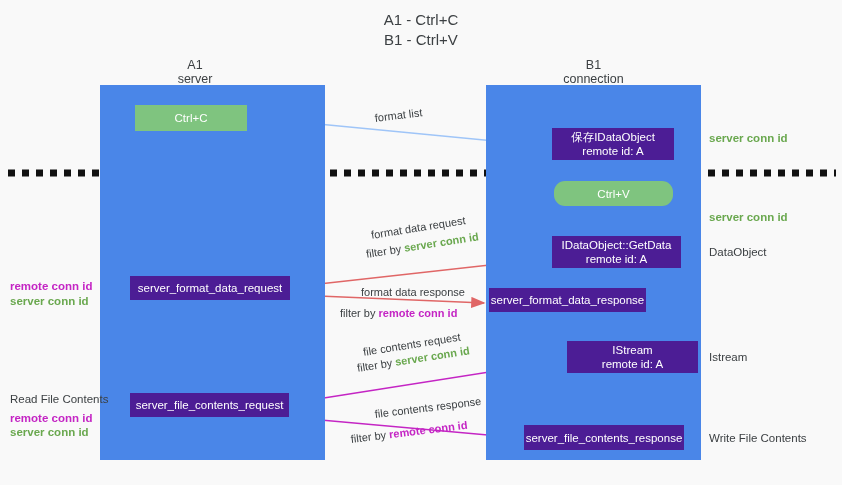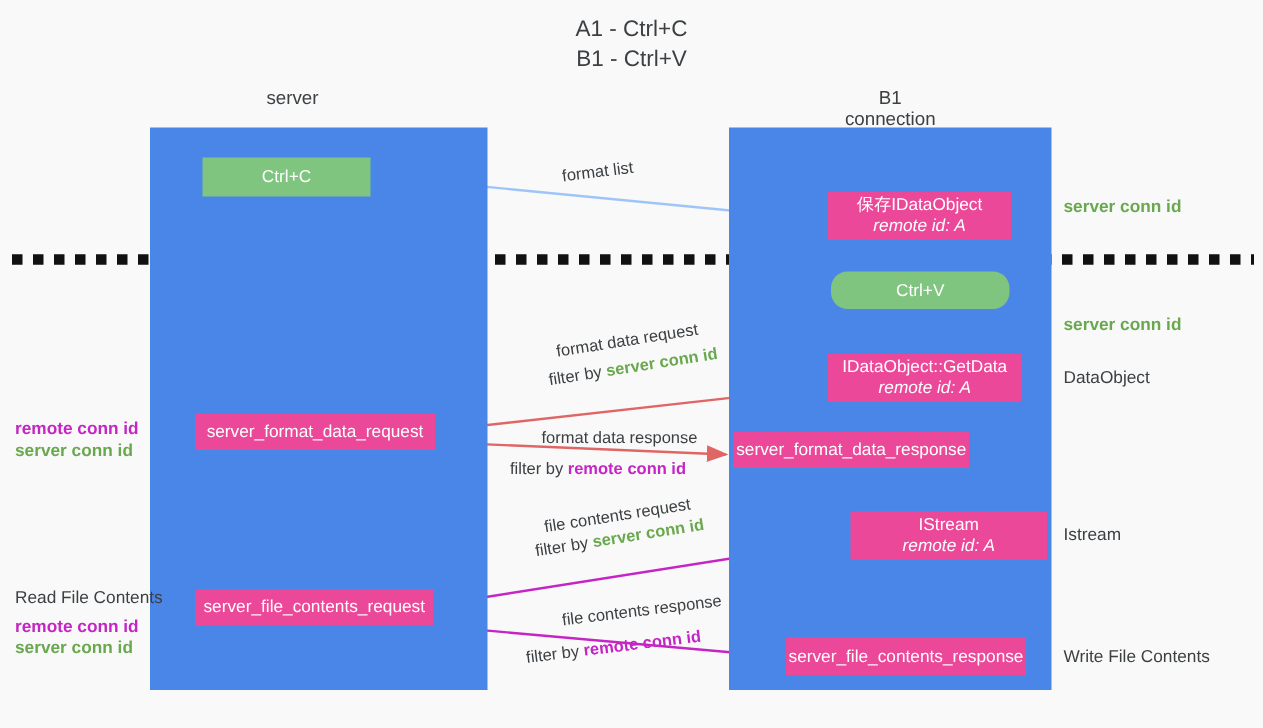--- a/index.html
+++ b/index.html
@@ -58,22 +58,22 @@
     flex-direction: column;
     align-items: center;
     justify-content: center;
     color: #ffffff;
     font-size: 11.5px;
     line-height: 14px;
     text-align: center;
     padding: 2px 4px;
   }
   .box-green { background: #7fc47f; }
-  .box-orange { background: #ec4899; }
-  .box-line2 { font-size: 11.5px; font-style: italic; }
+  .box-orange { background: #4c1d95; }
+  .box-line2 { font-size: 11.5px; }
 
   
   .side-label {
     font-size: 11.5px;
     line-height: 15px;
   }
   .lbl-green { color: #6aa84f; font-weight: bold; }
   .lbl-magenta { color: #c425c4; font-weight: bold; }
   .lbl-dark { color: #3c4043; }
 
@@ -127,20 +127,21 @@
 
 <div class="abs" id="title">
   <div>A1 - Ctrl+C</div>
   <div>B1 - Ctrl+V</div>
 </div>
 
 <div class="abs lane-col" id="lane-a-col"></div>
 <div class="abs lane-col" id="lane-b-col"></div>
 
 <div class="abs lane-header" id="lane-a-header">
+  <div>A1</div>
   <div>server</div>
 </div>
 <div class="abs lane-header" id="lane-b-header">
   <div>B1</div>
   <div>connection</div>
 </div>
 
 <div class="abs box box-green" style="left:135px; top:105px; width:112px; height:26px;">
   <span>Ctrl+C</span>
 </div>

